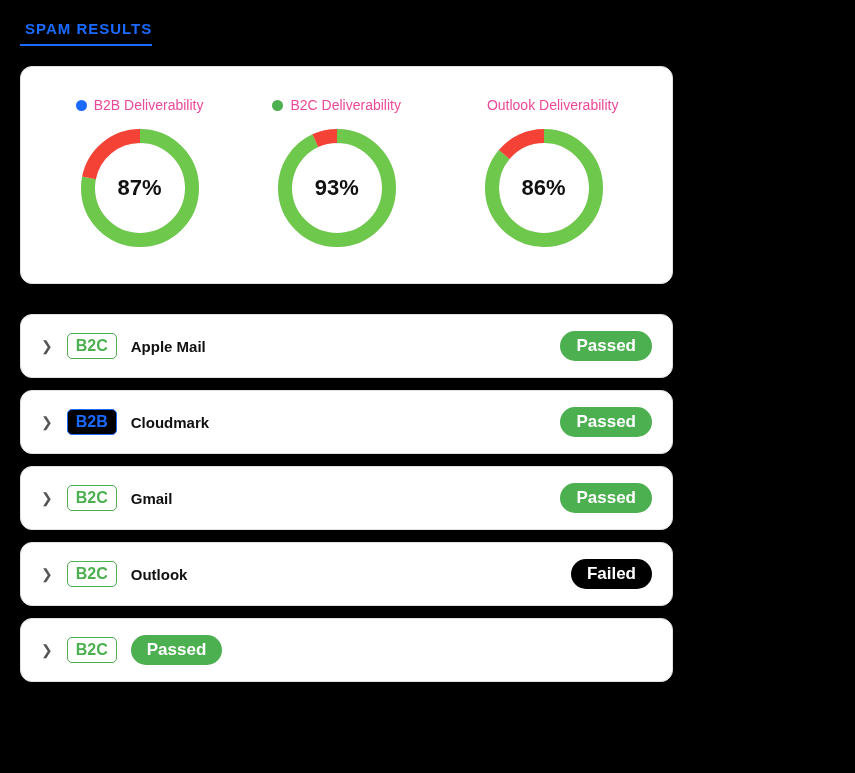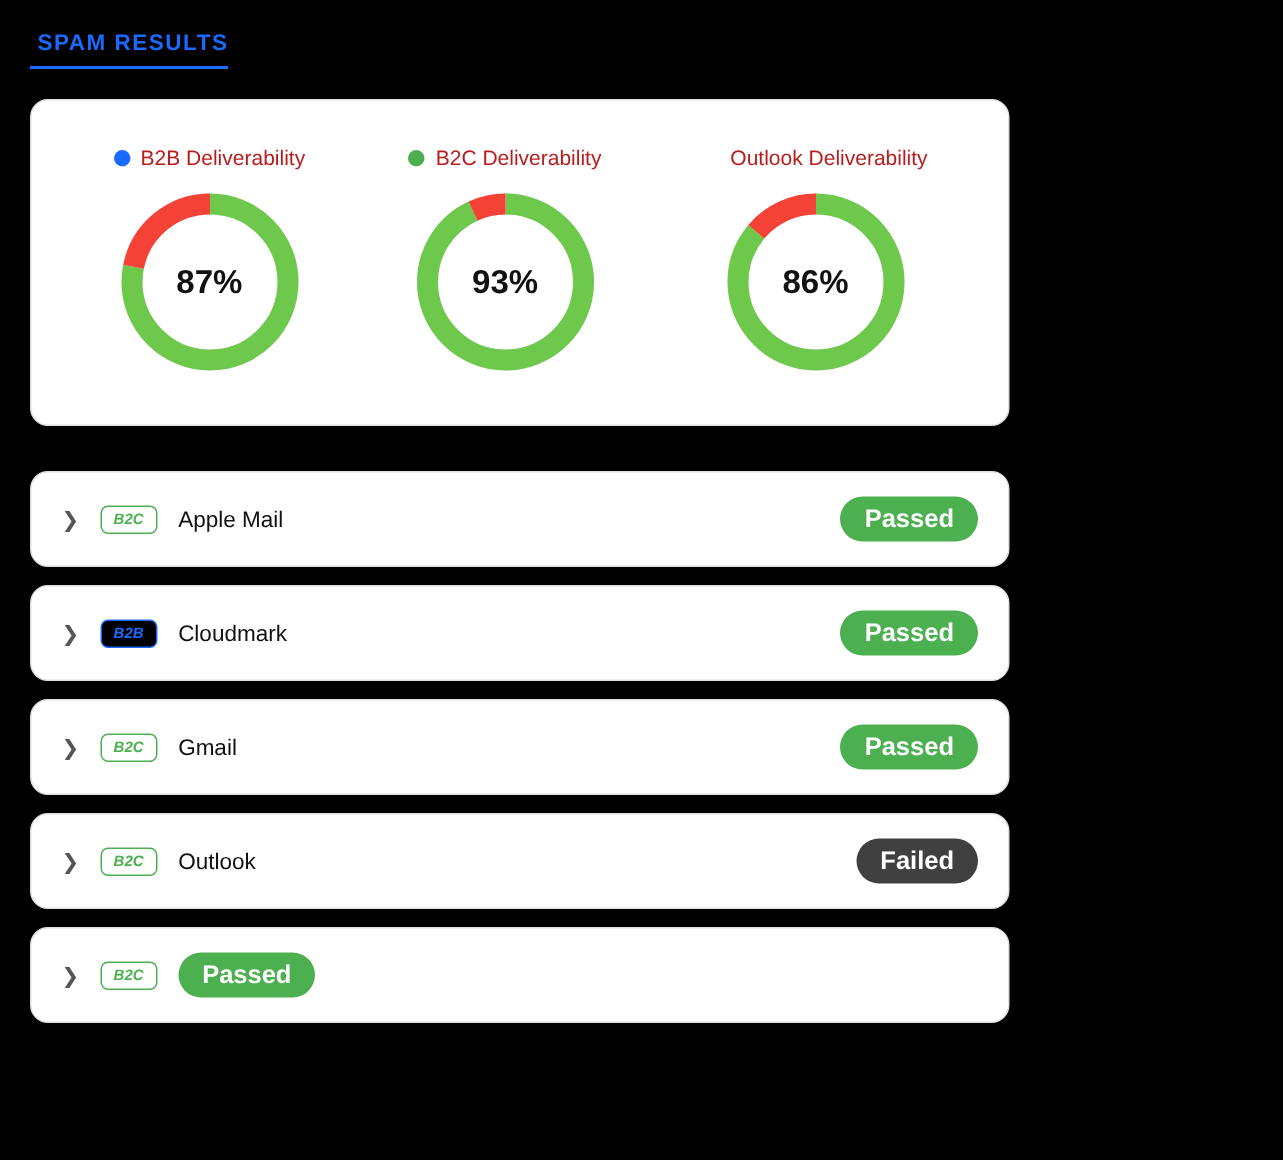--- a/index.html
+++ b/index.html
@@ -46,21 +46,21 @@
       flex-direction: column;
       align-items: center;
       gap: 10px;
     }
     .chart-legend {
       display: flex;
       align-items: center;
       gap: 7px;
       font-size: 14px;
       font-weight: 500;
-      color: #b91c1c;
+      color: #ec4899;
     }
     .legend-dot {
       width: 11px;
       height: 11px;
       border-radius: 50%;
       flex-shrink: 0;
     }
     .donut-wrapper {
       position: relative;
       width: 130px;
@@ -94,56 +94,55 @@
       padding: 16px 20px;
       gap: 14px;
       cursor: pointer;
     }
     .chevron-icon {
       color: #555;
       font-size: 14px;
       flex-shrink: 0;
     }
     .tag {
-      font-size: 10px;
+      font-size: 16px;
       font-weight: 700;
       padding: 3px 8px;
       border-radius: 5px;
       flex-shrink: 0;
-      font-style: italic;
     }
     .tag-b2c {
       background: #fff;
       border: 1.5px solid #4caf50;
       color: #4caf50;
     }
     .tag-b2b {
       background: #000000;
       border: 1.5px solid #1a6aff;
       color: #1a6aff;
     }
     .item-name {
       font-size: 15px;
-      font-weight: 400;
+      font-weight: 700;
       color: #111;
       flex: 1;
     }
     .status-badge {
       font-size: 17px;
       font-weight: 700;
       padding: 5px 16px;
       border-radius: 20px;
       flex-shrink: 0;
     }
     .badge-passed {
       background: #4caf50;
       color: #fff;
     }
     .badge-failed {
-      background: #404040;
+      background: #000000;
       color: #fff;
     }
   </style>
 </head>
 <body>
 
 <div class="page-wrapper">
 
   
   <div class="header">

